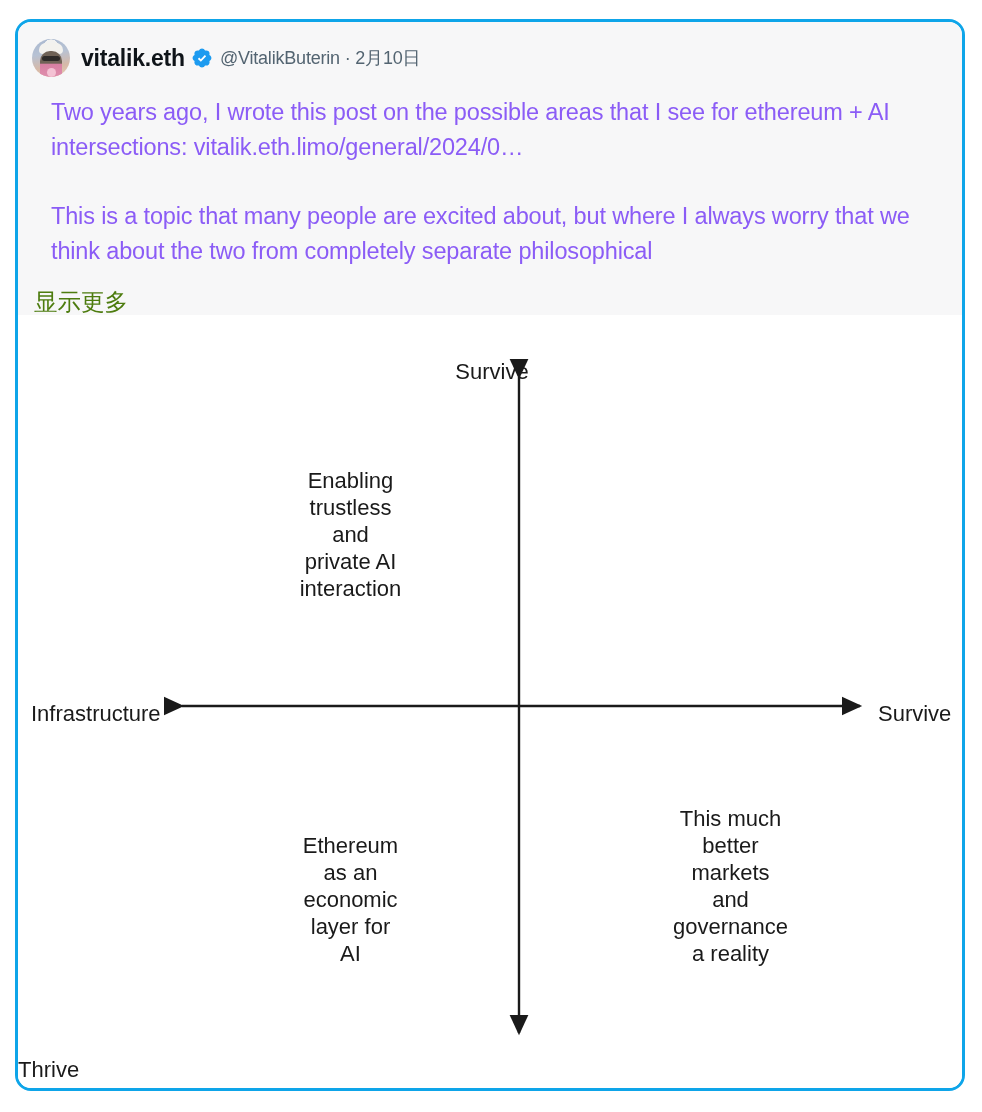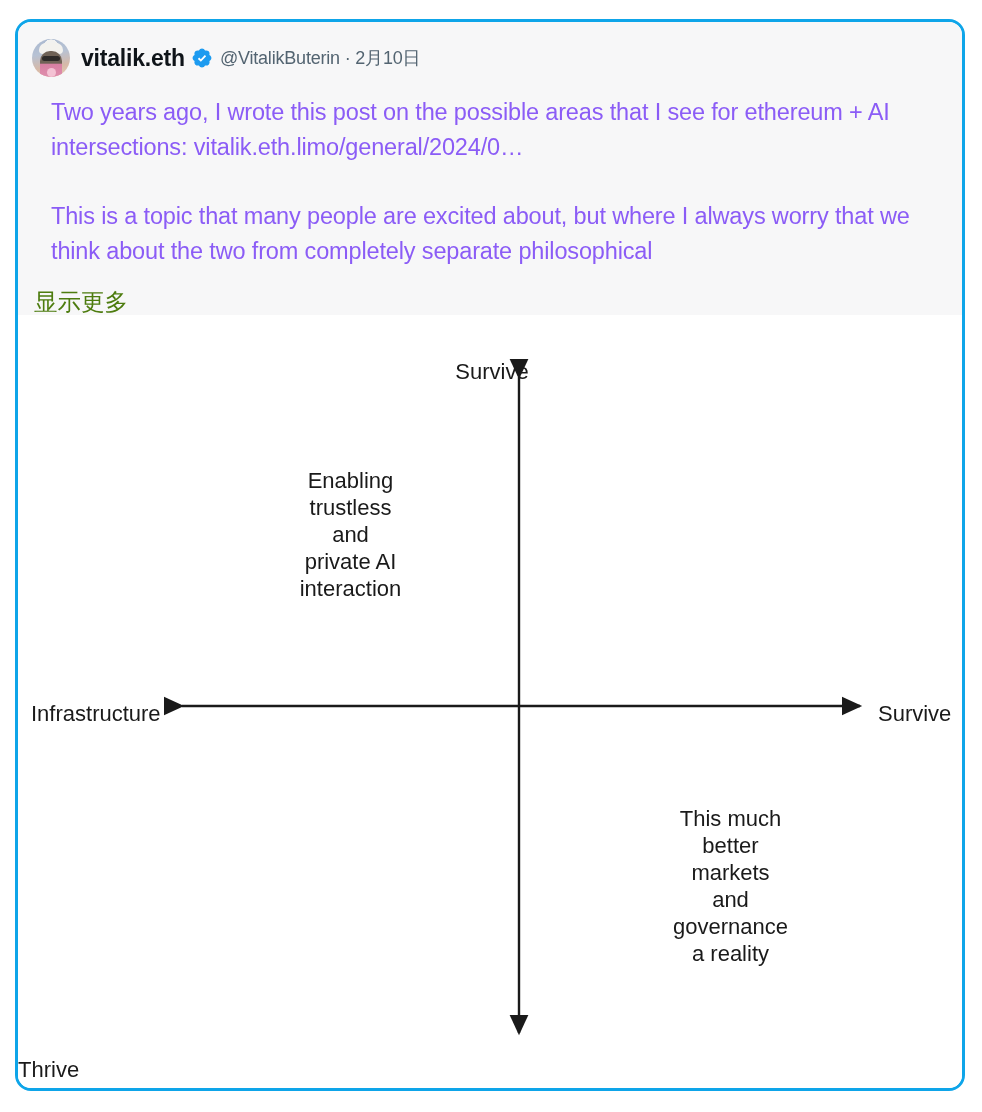--- a/index.html
+++ b/index.html
@@ -228,20 +228,25 @@
 
     <div class="axis-label impact">Survive</div>
 
     <div class="quad-text quad-tl">Enabling
 trustless
 and
 private AI
 interaction</div>
 
 
+    <div class="quad-text quad-bl">Ethereum
+as an
+economic
+layer for
+AI</div>
 
     <div class="quad-text quad-br">This much
 better
 markets
 and
 governance
 a reality</div>
 
   </div>
 </div>

